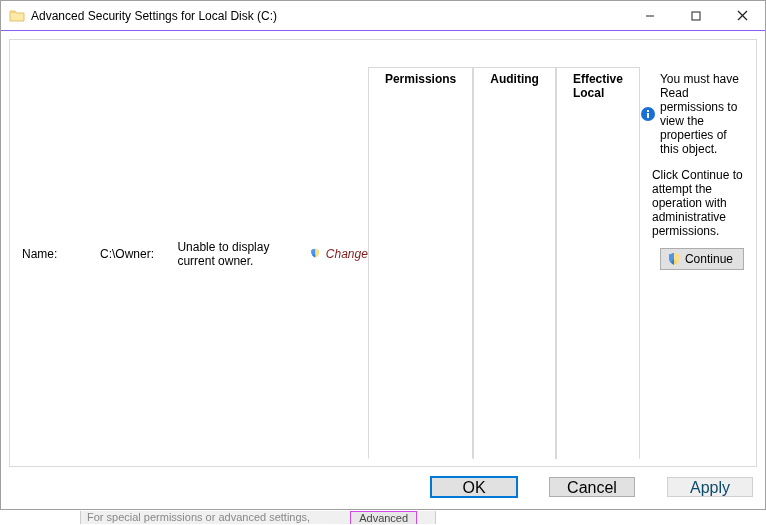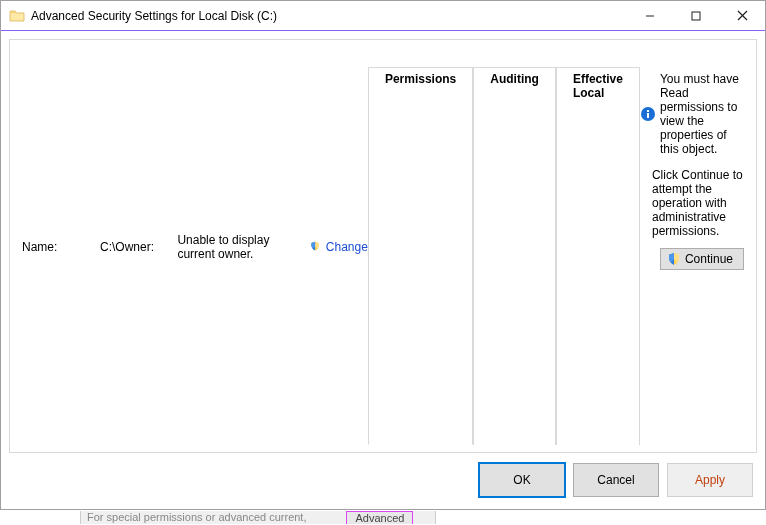--- a/index.html
+++ b/index.html
@@ -79,22 +79,23 @@
       align-items: center;
       gap: 6px;
     }
     .shield-icon {
       width: 14px;
       height: 14px;
       display: inline-block;
       vertical-align: -2px;
     }
     .link {
-      color: #1d4ed8;
+      color: #7f1d1d;
       cursor: pointer;
+      font-style: italic;
     }
     .tabs {
       display: flex;
       margin-top: 6px;
       position: relative;
       font-weight: bold;
     }
     .tab {
       border: 1px solid #d9d9d9;
       border-bottom: none;
@@ -159,34 +160,35 @@
       cursor: pointer;
     }
     .footer {
       display: flex;
       justify-content: flex-end;
       gap: 8px;
       padding: 10px 4px 4px 4px;
     }
     .footer button {
       width: 86px;
-      height: 34px;
+      height: 20px;
       font-family: inherit;
-      font-size: 12px;
+      font-size: 16px;
       border: 1px solid #adadad;
       background: #e1e1e1;
       cursor: pointer;
+      margin-left: 24px;
     }
     .footer button.default {
       border: 1px solid #0078d7;
       outline: 1px solid #0078d7;
       background: #e1e1e1;
     }
     .footer button:disabled {
-      color: #c2410c;
+      color: #0c4a6e;
       border-color: #d0d0d0;
       background: #efefef;
       cursor: default;
     }
     
     .behind {
       position: relative;
       height: 15px;
       margin-top: -1px;
     }
@@ -310,16 +312,16 @@
     <div class="footer">
       <button class="default">OK</button>
       <button>Cancel</button>
       <button disabled="">Apply</button>
     </div>
   </div>
 </div>
 
 <div class="behind">
   <div class="strip">
-    <span>For special permissions or advanced current,</span>
+    <span>For special permissions or advanced settings,</span>
     <span class="adv">Advanced</span>
   </div>
 </div>
 
 </body></html>

